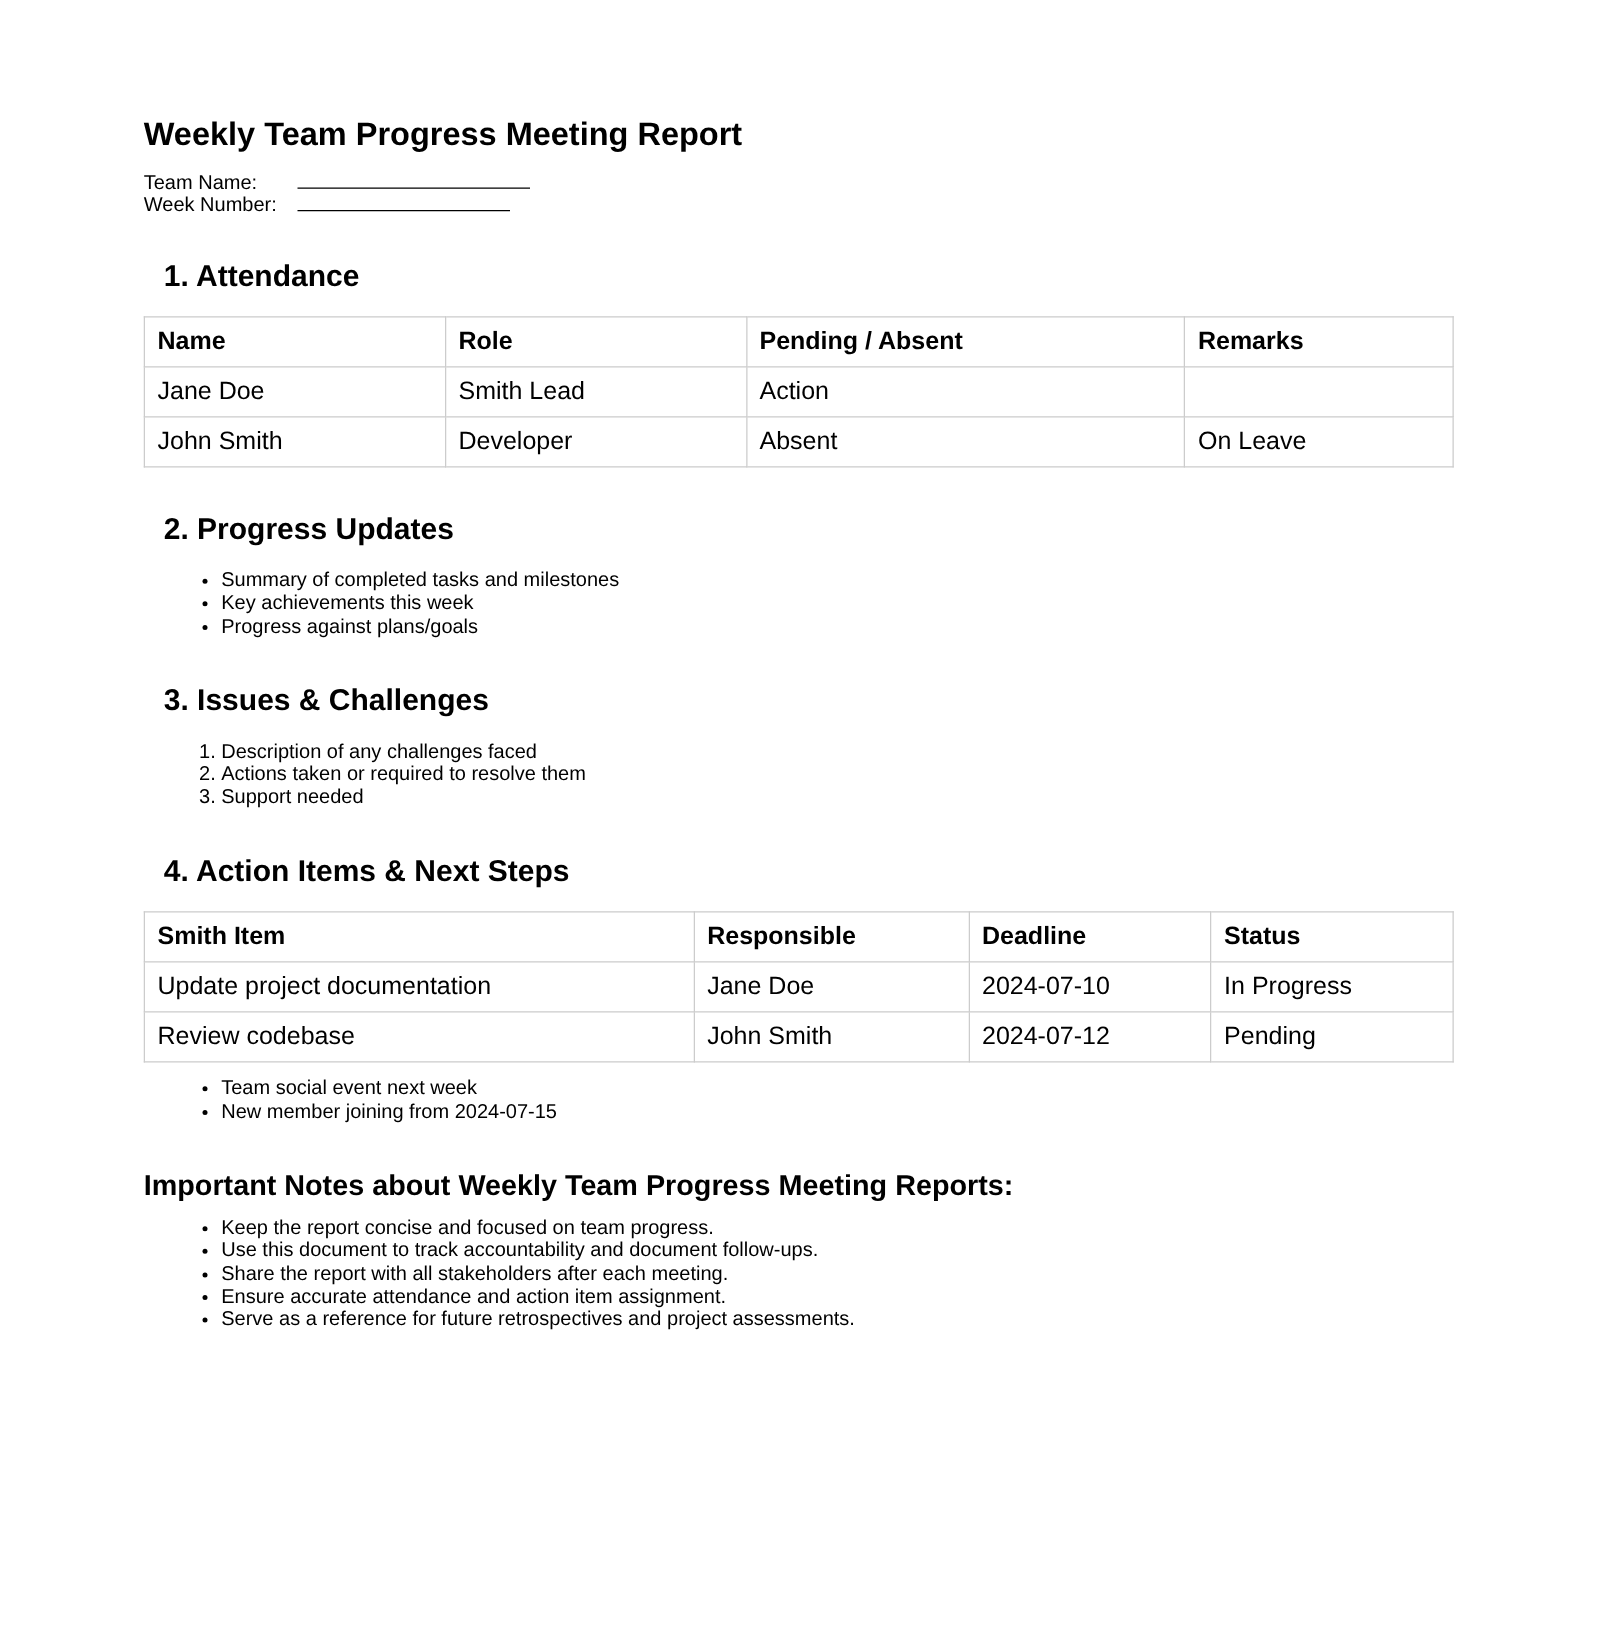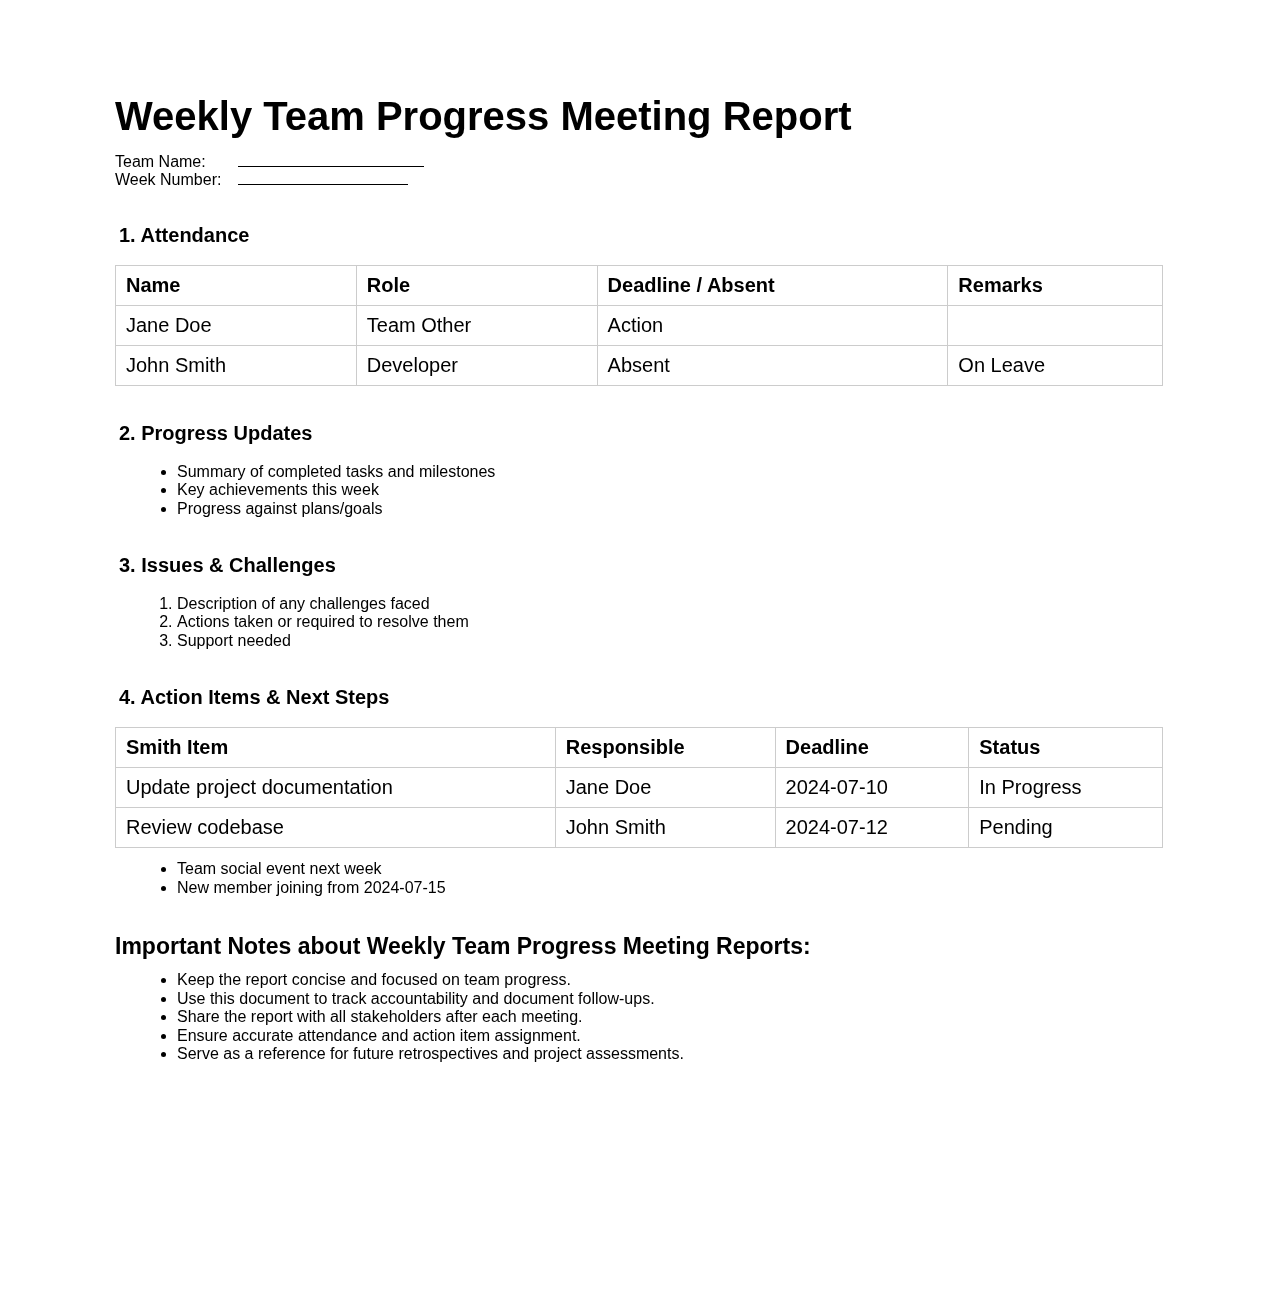--- a/index.html
+++ b/index.html
@@ -13,21 +13,21 @@
   }
   .page {
     width: 1278px;
     height: 1300px;
     box-sizing: border-box;
     padding: 93px 115px 40px 115px;
     background: #ffffff;
     overflow: hidden;
   }
   h1.doc-title {
-    font-size: 40px;
+    font-size: 26px;
     line-height: 1.15;
     margin: 0 0 12px 0;
     font-weight: bold;
   }
   .meta-fields { margin: 0; }
   .meta-row {
     display: flex;
     align-items: baseline;
     height: 18.4px;
   }
@@ -39,23 +39,23 @@
     display: inline-block;
     height: 15px;
     border-bottom: 1.5px solid #000000;
   }
   .meta-line.w-date     { width: 232px; }
   .meta-line.w-week     { width: 170px; }
   .meta-line.w-team     { width: 186px; }
   .meta-line.w-prepared { width: 170px; }
 
   h2.section-heading {
-    font-size: 20px;
-    line-height: 1.15;
-    margin: 36px 0 18px 4px;
+    font-size: 24px;
+    line-height: 1.15;
+    margin: 36px 0 18px 16px;
     font-weight: bold;
   }
   h3.notes-heading {
     font-size: 23px;
     line-height: 1.15;
     margin: 36px 0 10px 0;
     font-weight: bold;
   }
   table.doc-table {
     width: 100%;
@@ -116,28 +116,28 @@
     <colgroup>
       <col class="c-name">
         <col class="c-role">
         <col class="c-present">
         <col class="c-remarks">
     </colgroup>
     <thead>
       <tr>
         <th>Name</th>
         <th>Role</th>
-        <th>Deadline / Absent</th>
+        <th>Pending / Absent</th>
         <th>Remarks</th>
       </tr>
     </thead>
     <tbody>
       <tr>
         <td>Jane Doe</td>
-        <td>Team Other</td>
+        <td>Smith Lead</td>
         <td>Action</td>
         <td></td>
       </tr>
       <tr>
         <td>John Smith</td>
         <td>Developer</td>
         <td>Absent</td>
         <td>On Leave</td>
       </tr>
     </tbody>

